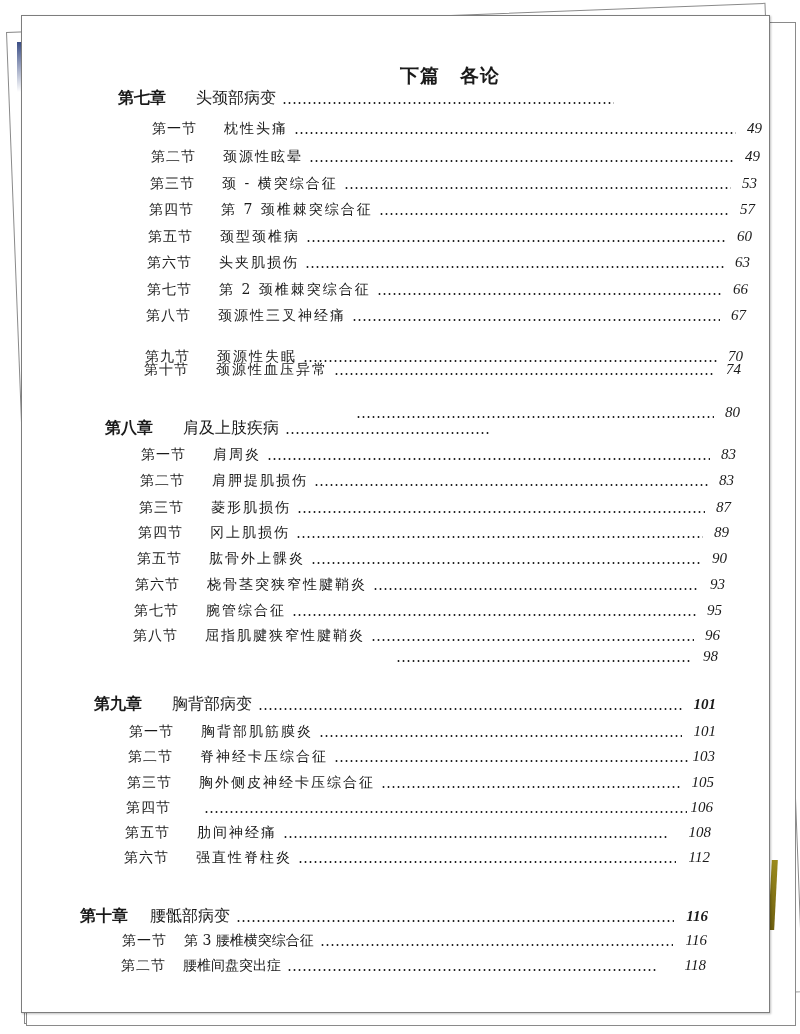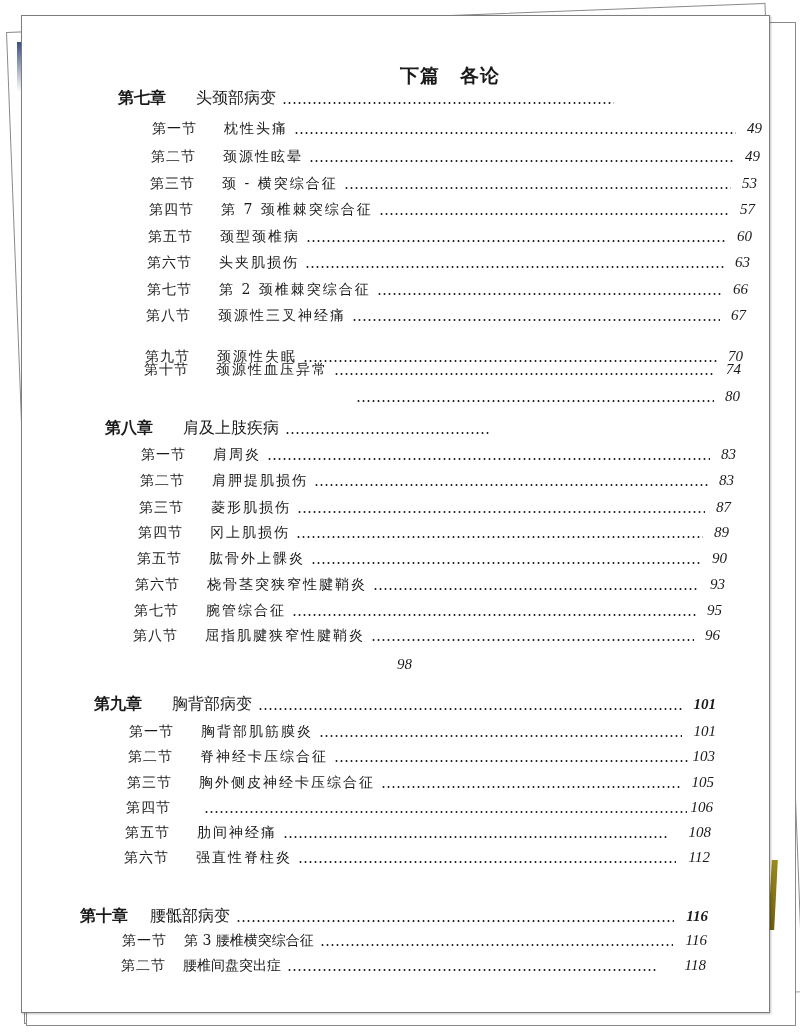--- a/index.html
+++ b/index.html
@@ -109,21 +109,21 @@
     <span class="ttl">颈源性失眠</span>
     <span class="dots"></span>
     <span class="pg">70</span>
   </div>
 <div class="row sec" style="left:144px; top:361px; width:597px;">
     <span class="num">第十节</span>
     <span class="ttl">颈源性血压异常</span>
     <span class="dots"></span>
     <span class="pg">74</span>
   </div>
-<div class="row sec" style="left:350px; top:388px; width:390px;">
+<div class="row sec" style="left:350px; top:404px; width:390px;">
     <span class="dots"></span>
     <span class="pg">80</span>
   </div>
 
 <div class="row chap" style="left:105px; top:418px; width:390px;">
   <span class="num">第八章</span>
   <span class="ttl">肩及上肢疾病</span>
   <span class="dots"></span>
 </div>
 <div class="row sec" style="left:141px; top:446px; width:595px;">
@@ -167,21 +167,21 @@
     <span class="ttl">腕管综合征</span>
     <span class="dots"></span>
     <span class="pg">95</span>
   </div>
 <div class="row sec" style="left:133px; top:627px; width:587px;">
     <span class="num">第八节</span>
     <span class="ttl">屈指肌腱狭窄性腱鞘炎</span>
     <span class="dots"></span>
     <span class="pg">96</span>
   </div>
-<div class="row sec" style="left:390px; top:648px; width:328px;flex-direction:column;">
+<div class="row sec" style="left:390px; top:648px; width:328px;">
     <span class="dots"></span>
     <span class="pg">98</span>
   </div>
 
 <div class="row chap" style="left:94px; top:694px; width:622px;">
   <span class="num">第九章</span>
   <span class="ttl">胸背部病变</span>
   <span class="dots"></span>
   <span class="pg" style="margin-left:8px;">101</span>
 </div>

